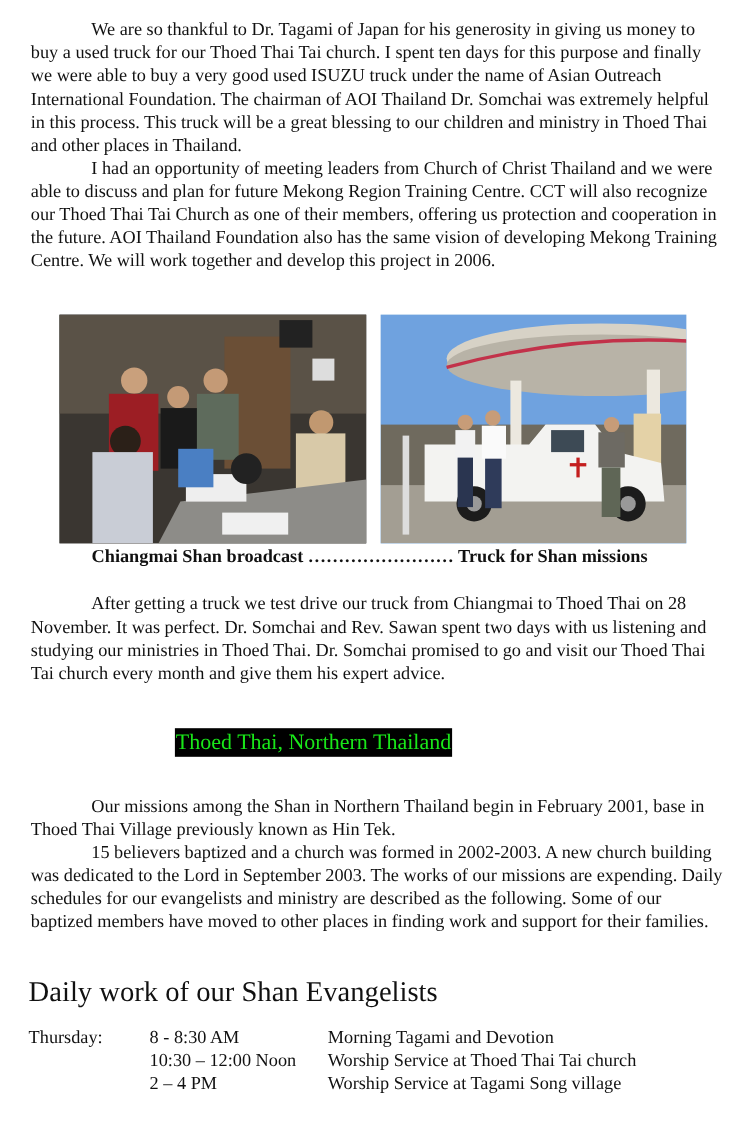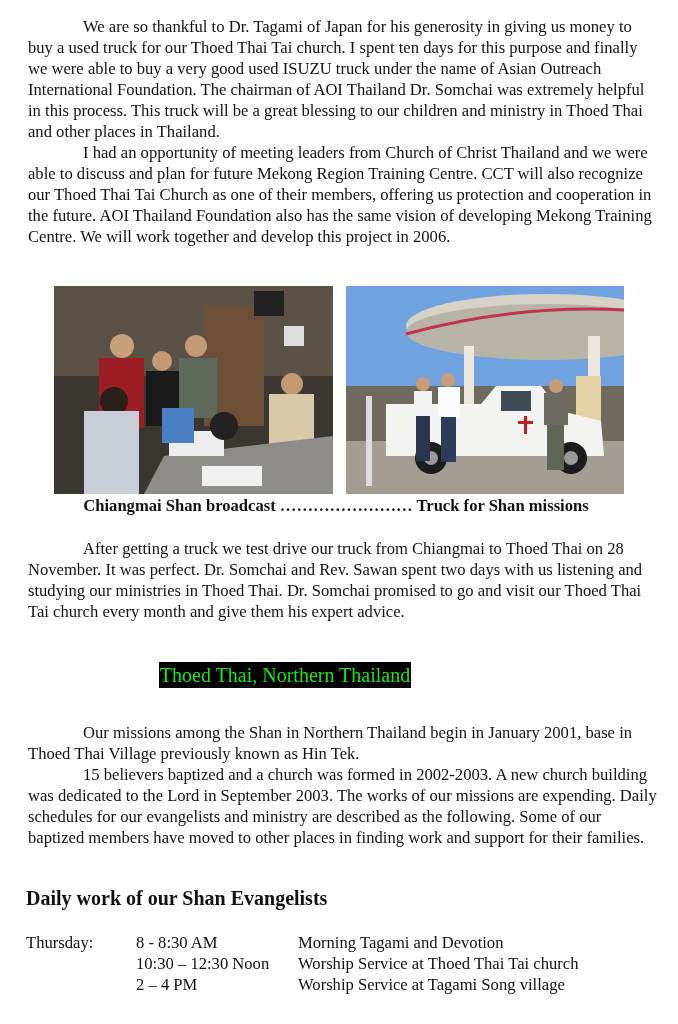--- a/index.html
+++ b/index.html
@@ -13,21 +13,21 @@
   #photo1{left:54px;width:279px;background:#2f2d2a;}
   #photo2{left:346px;width:278px;background:#8fb7e0;}
   #caption{position:absolute;top:496px;left:0;width:672px;text-align:center;
            font-weight:bold;font-size:16.6px;}
   #p3{top:538px;}
   #heading-wrap{position:absolute;top:662px;left:0;width:570px;text-align:center;}
   #section-heading{display:inline-block;background:#000;color:#19e619;
            font-size:20px;line-height:26px;padding:0 1px;}
   #p4{top:722px;}
   #p5{top:764px;}
-  #daily-title{position:absolute;top:887px;left:26px;font-weight:bold;font-size:20px;}
+  #daily-title{position:absolute;top:887px;left:26px;font-weight:normal;font-size:26px;}
   .sched{position:absolute;left:26px;font-size:16.6px;line-height:21px;}
   .sched span{position:absolute;white-space:nowrap;}
   .c1{left:0;} .c2{left:110px;text-align:right;} .c3{left:272px;}
 </style>
 </head>
 <body>
 
 <p class="p" id="p1"><span class="ind"></span><span>We are so thankful to Dr. Tagami of Japan for his generosity in giving us money to buy a used truck for our Thoed Thai Tai church. I spent ten days for this purpose and finally we were able to buy a very good used ISUZU truck under the name of Asian Outreach International Foundation. The chairman of AOI Thailand Dr. Somchai was extremely helpful in this process. This truck will be a great blessing to our children and ministry in Thoed Thai and other places in Thailand.</span></p>
 <p class="p" id="p2"><span class="ind"></span><span>I had an opportunity of meeting leaders from Church of Christ Thailand and we were able to discuss and plan for future Mekong Region Training Centre. CCT will also recognize our Thoed Thai Tai Church as one of their members, offering us protection and cooperation in the future. AOI Thailand Foundation also has the same vision of developing Mekong Training Centre. We will work together and develop this project in 2006.</span></p>
 
@@ -89,32 +89,32 @@
 </div>
 
 <div id="caption">Chiangmai Shan broadcast …………………… Truck for Shan missions</div>
 
 <p class="p" id="p3"><span class="ind"></span><span>After getting a truck we test drive our truck from Chiangmai to Thoed Thai on 28 November. It was perfect. Dr. Somchai and Rev. Sawan spent two days with us listening and studying our ministries in Thoed Thai. Dr. Somchai promised to go and visit our Thoed Thai Tai church every month and give them his expert advice.</span></p>
 
 <div id="heading-wrap">
   <span id="section-heading">Thoed Thai, Northern Thailand</span>
 </div>
 
-<p class="p" id="p4"><span class="ind"></span><span>Our missions among the Shan in Northern Thailand begin in January 2001, base in Thoed Thai Village previously known as Hin Tek.</span></p>
+<p class="p" id="p4"><span class="ind"></span><span>Our missions among the Shan in Northern Thailand begin in February 2001, base in Thoed Thai Village previously known as Hin Tek.</span></p>
 <p class="p" id="p5"><span class="ind"></span><span>15 believers baptized and a church was formed in 2002-2003. A new church building was dedicated to the Lord in September 2003. The works of our missions are expending. Daily schedules for our evangelists and ministry are described as the following. Some of our baptized members have moved to other places in finding work and support for their families.</span></p>
 
 <div id="daily-title">Daily work of our Shan Evangelists</div>
 
 <div class="sched" style="top:932px;">
   <span class="c1">Thursday:</span>
   <span class="c2">8 - 8:30 AM</span>
   <span class="c3">Morning Tagami and Devotion</span>
 </div>
 <div class="sched" style="top:953px;">
   <span class="c1"></span>
-  <span class="c2">10:30 – 12:30  Noon</span>
+  <span class="c2">10:30 – 12:00  Noon</span>
   <span class="c3">Worship Service at Thoed Thai Tai church</span>
 </div>
 <div class="sched" style="top:974px;">
   <span class="c1"></span>
   <span class="c2">2 – 4 PM</span>
   <span class="c3">Worship Service at Tagami Song village</span>
 </div>
 
 </body></html>

